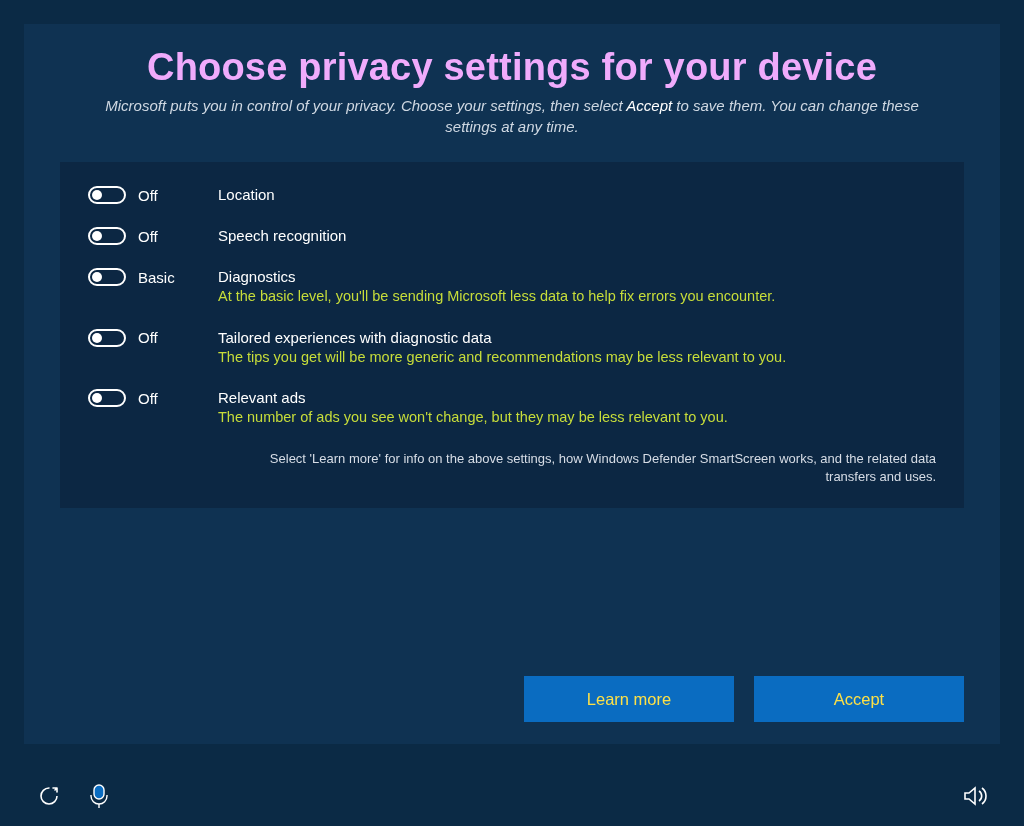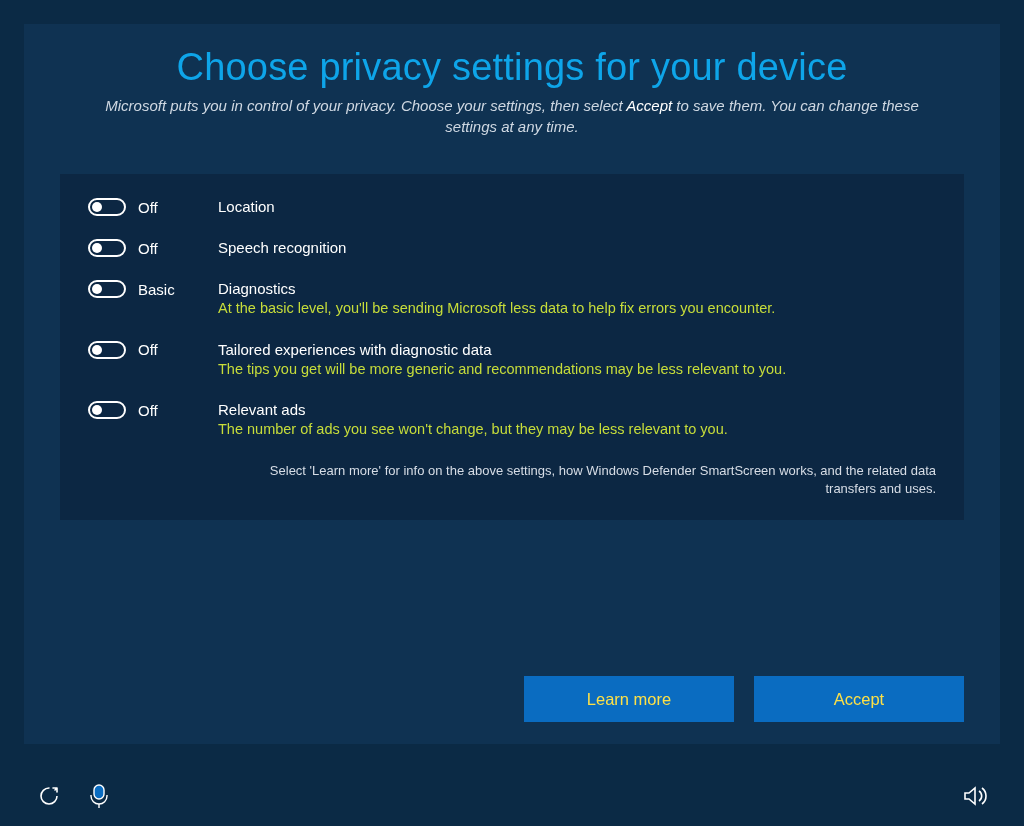--- a/index.html
+++ b/index.html
@@ -18,39 +18,39 @@
     width: 976px;
     height: 720px;
     background: #0f3252;
   }
   .header {
     text-align: center;
     padding: 22px 60px 0 60px;
   }
   .title {
     font-size: 38px;
-    font-weight: 400;
+    font-weight: 700;
     letter-spacing: 0.2px;
-    color: #0ea5e9;
+    color: #f0abfc;
     margin-bottom: 6px;
   }
   .subtitle {
     font-size: 15px;
     font-weight: 400;
     color: #cfd8e2;
     line-height: 1.4;
     max-width: 870px;
     margin: 0 auto;
     font-style: italic;
   }
   .subtitle .accept-word { color: #ffffff; }
   .settings-panel {
     position: absolute;
     left: 36px;
-    top: 150px;
+    top: 138px;
     width: 904px;
     background: #0c2743;
     padding: 24px 28px 22px 28px;
   }
   .row {
     display: flex;
     align-items: flex-start;
     margin-bottom: 22px;
   }
   .row:last-of-type { margin-bottom: 10px; }

